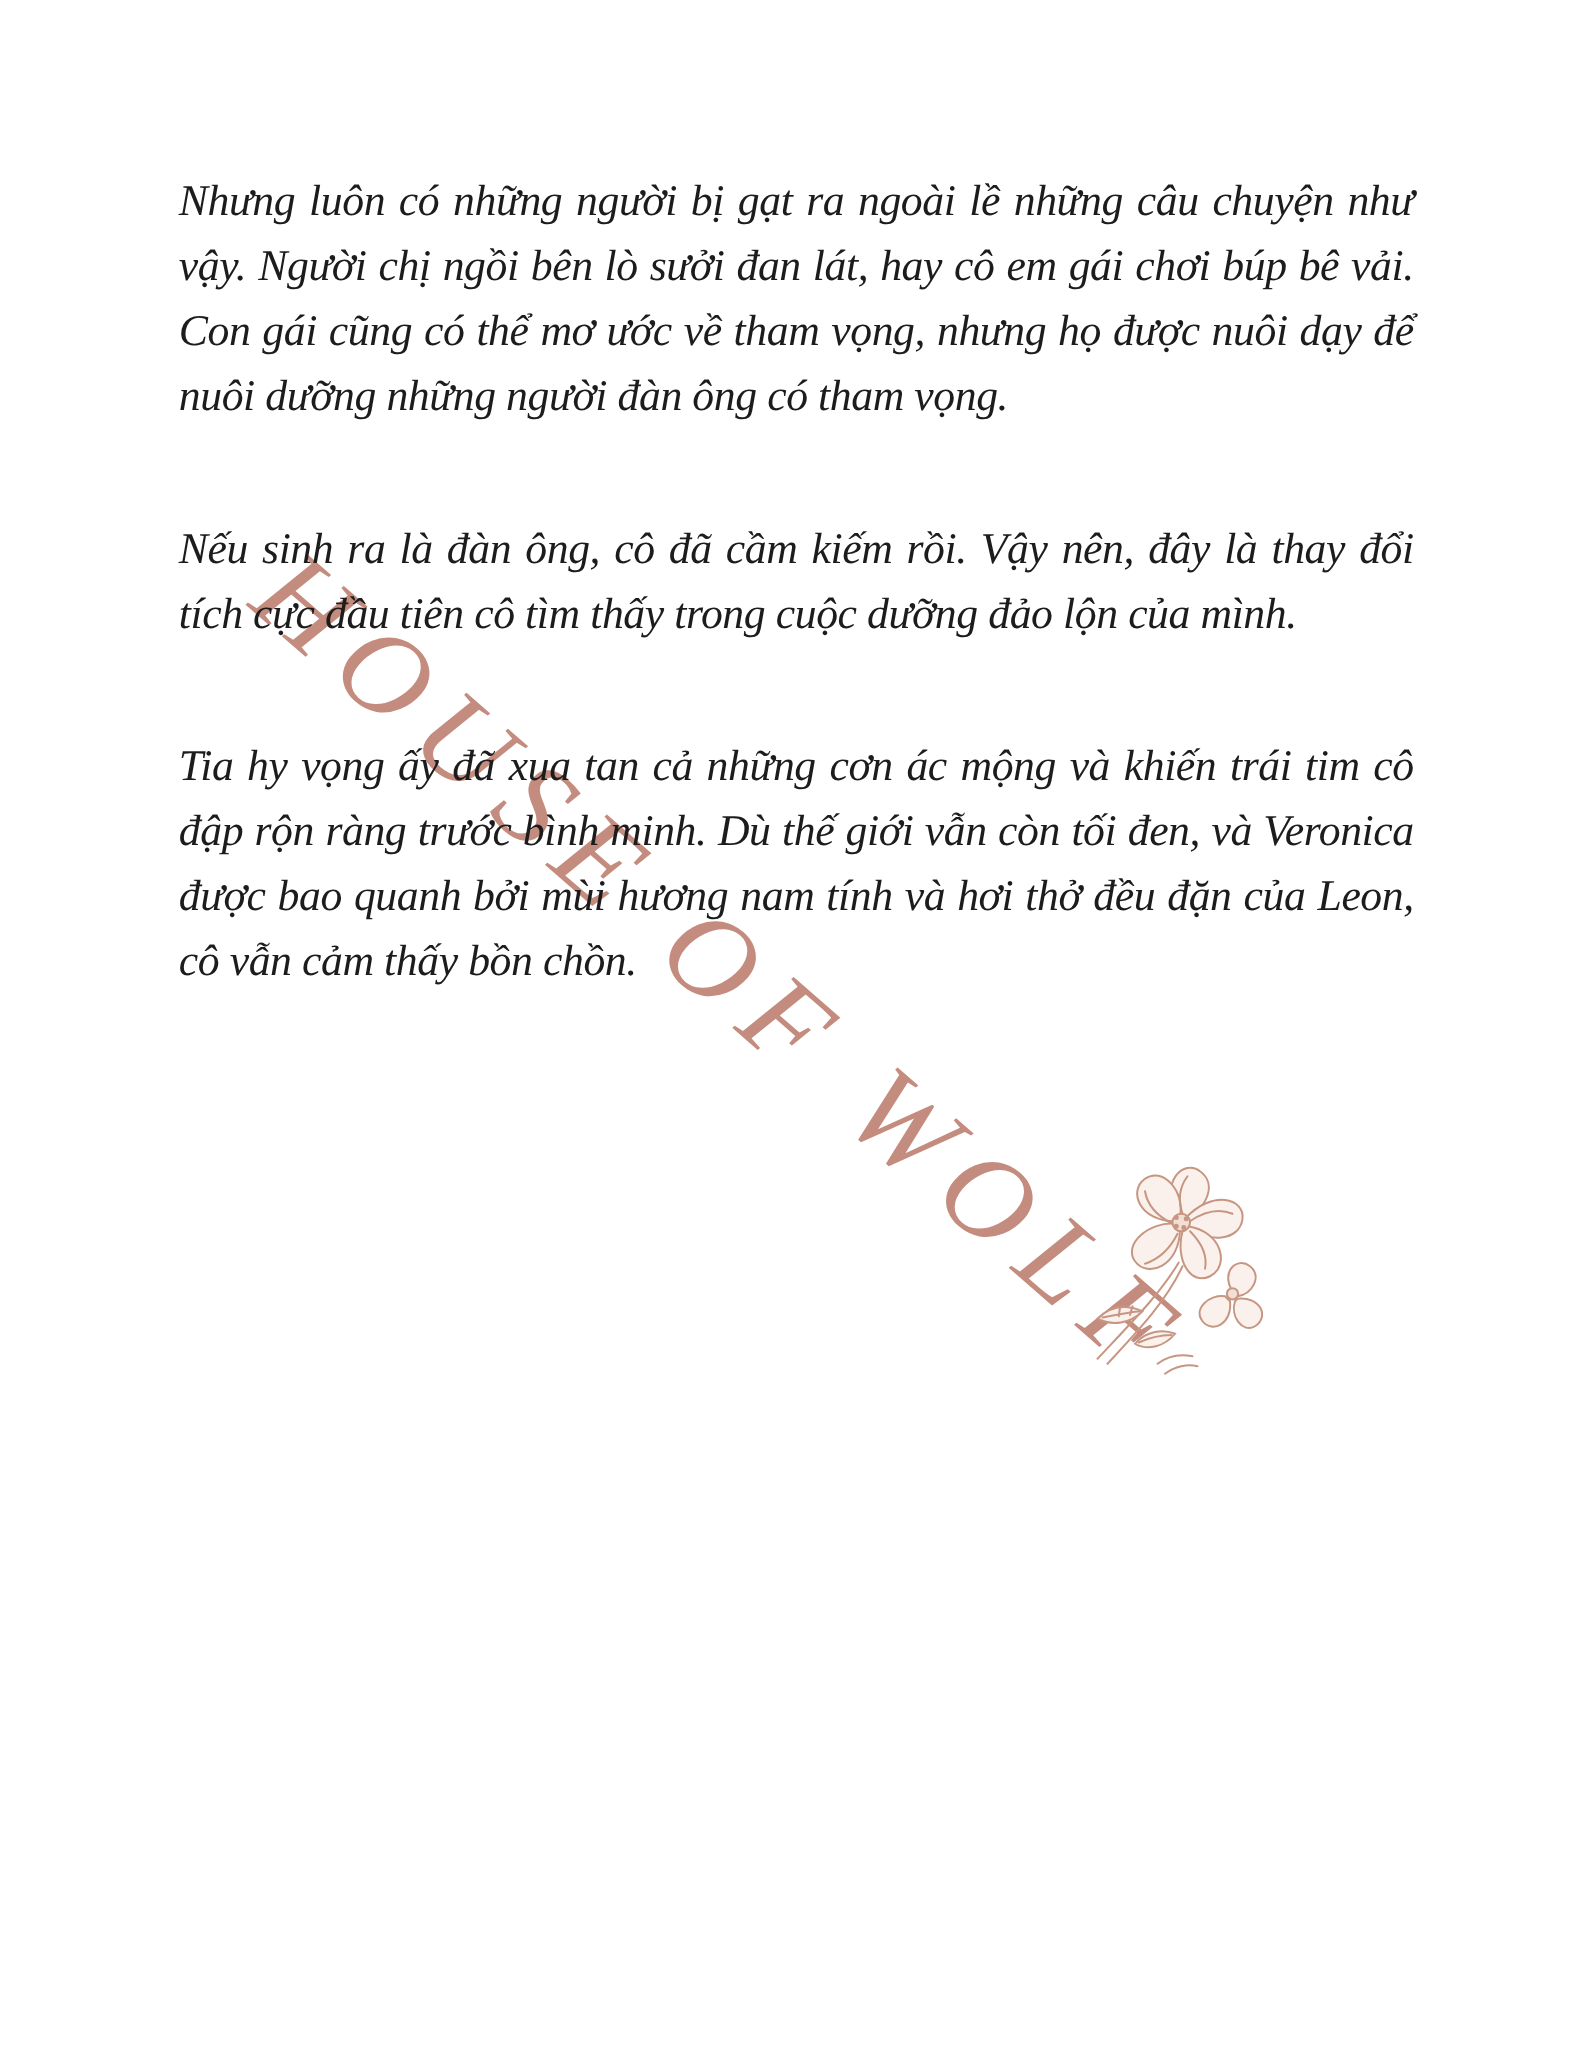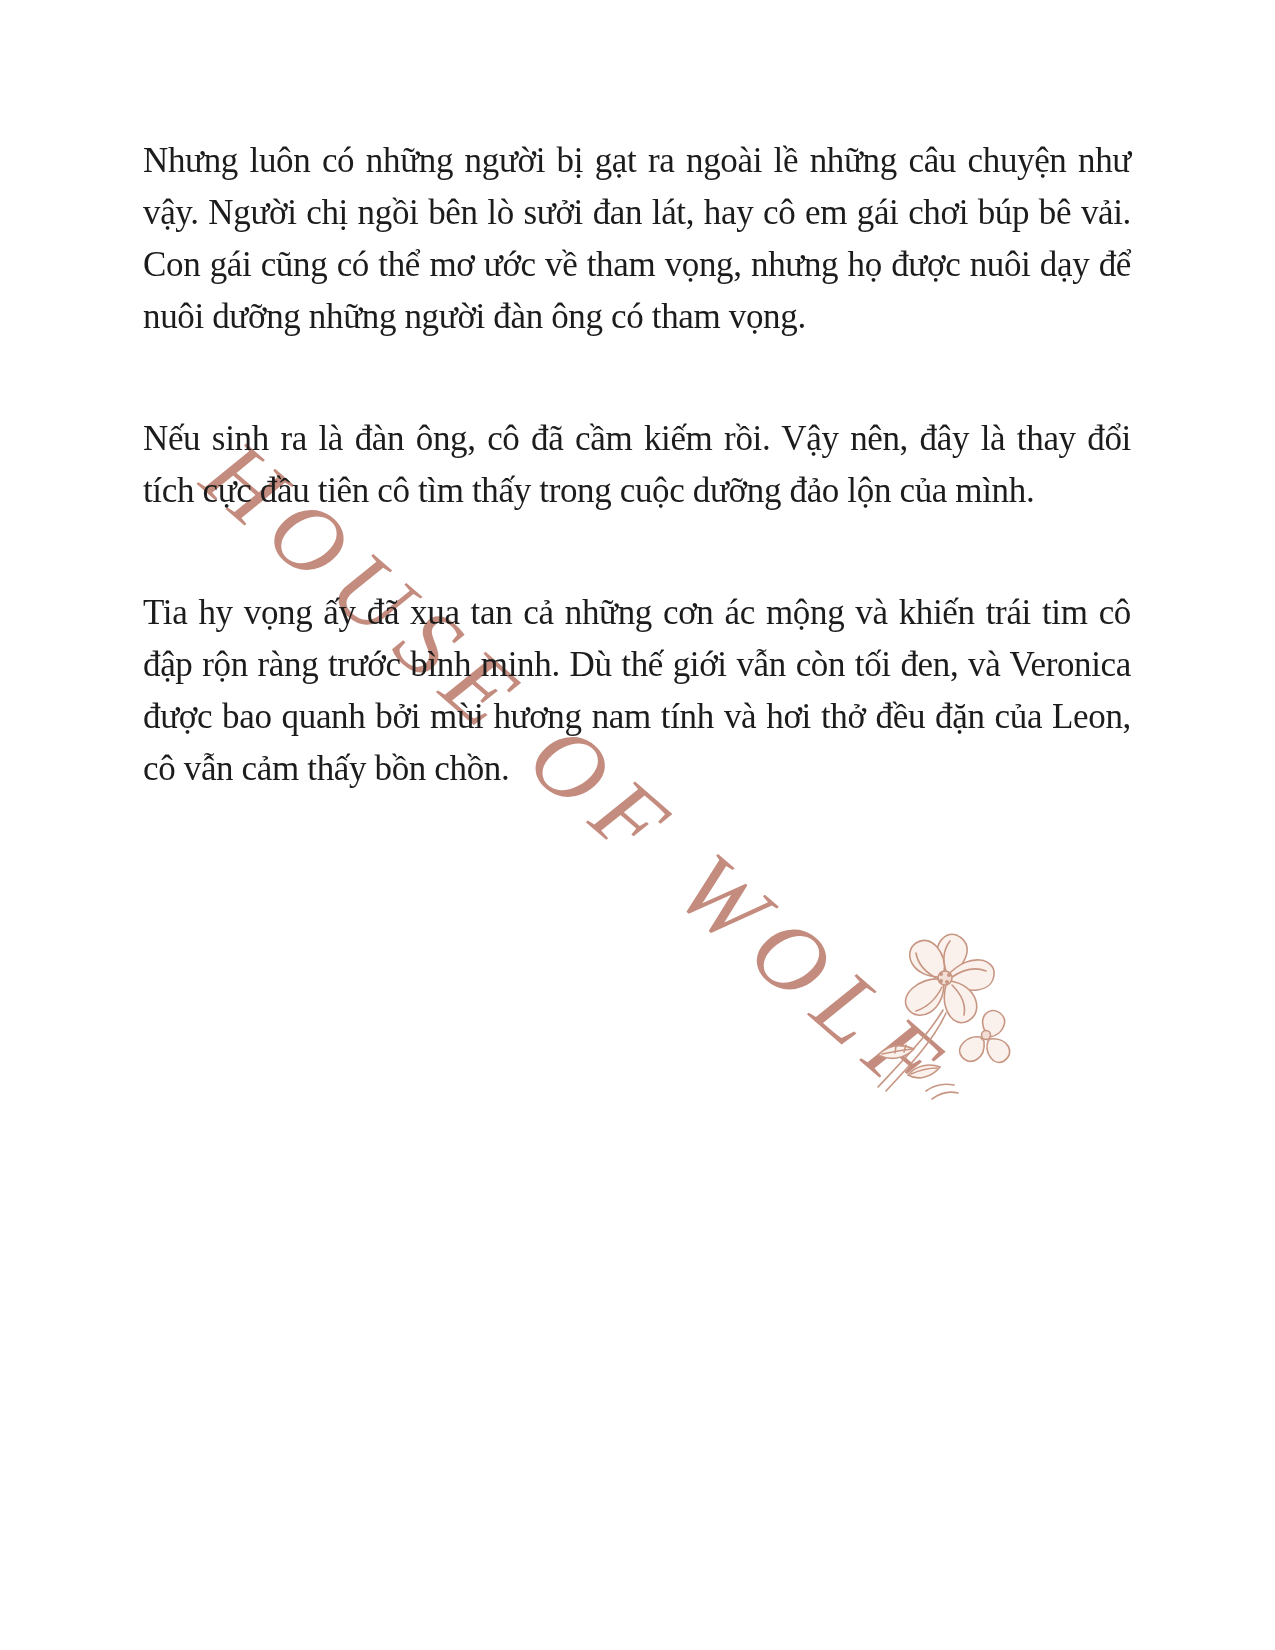--- a/index.html
+++ b/index.html
@@ -21,20 +21,21 @@
     padding: 135px 144px 0 143px;
   }
   .content p {
     margin: 0 0 70px 0;
     font-size: 35px;
     line-height: 52px;
     color: #1c1c1c;
     text-align: justify;
     text-justify: inter-word;
     letter-spacing: -0.01em;
+    font-style: italic;
   }
   .watermark {
     position: absolute;
     z-index: 1;
     left: 255px;
     top: 418px;
     transform: rotate(41deg);
     transform-origin: 0 0;
     font-family: "Liberation Serif", "DejaVu Serif", serif;
     font-style: italic;

